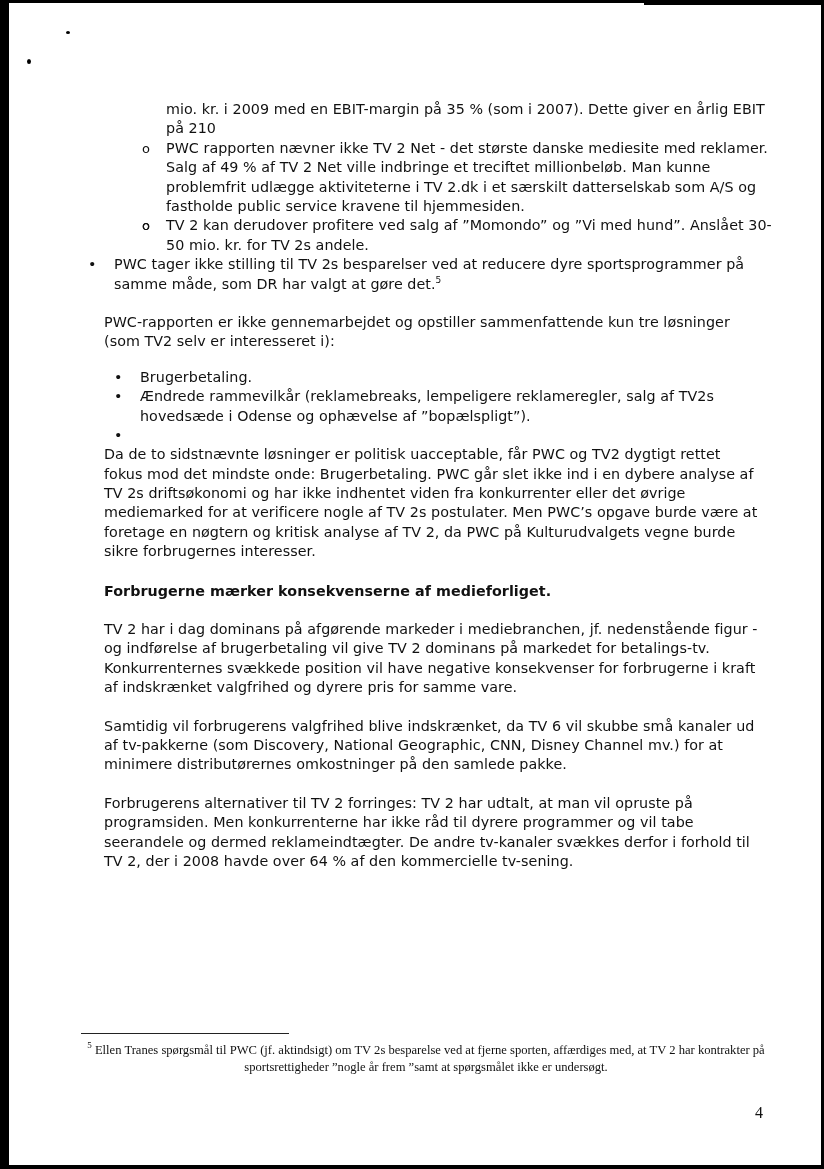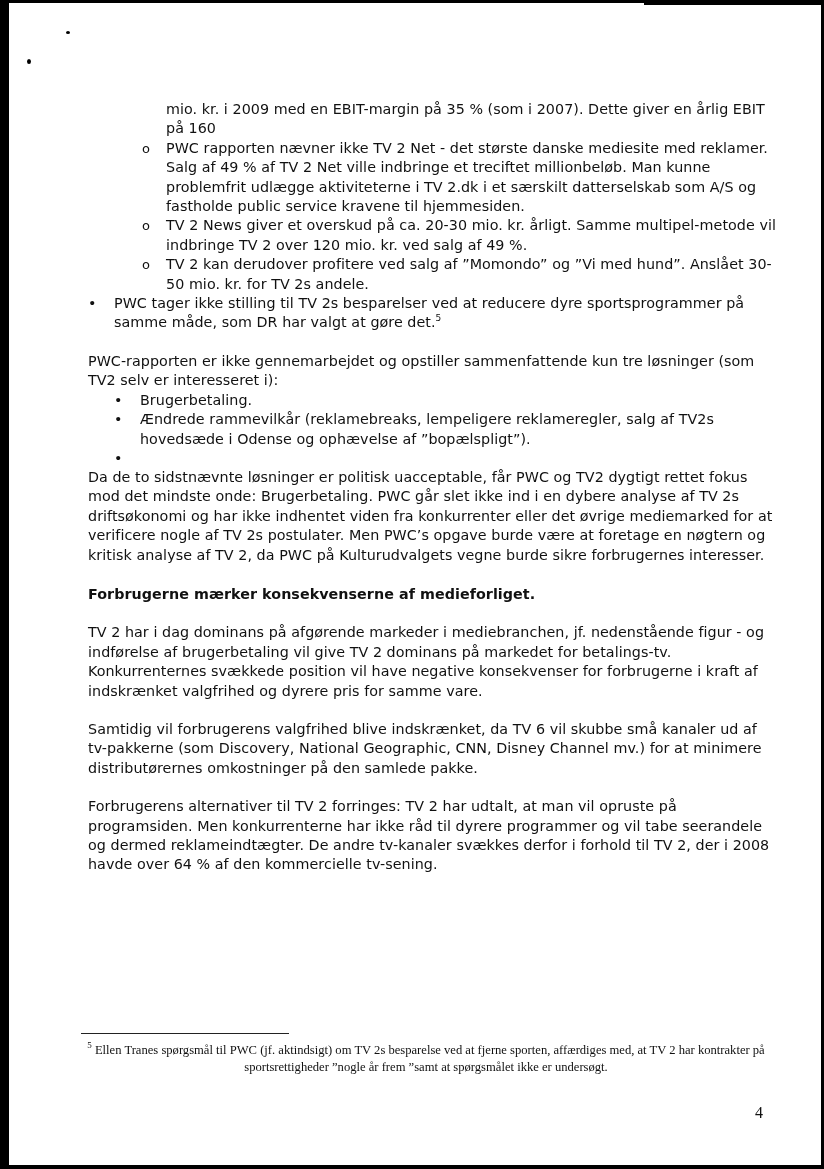--- a/index.html
+++ b/index.html
@@ -57,21 +57,21 @@
       padding-left: 26px;
     }
     .item .marker {
       position: absolute;
       left: 0;
       top: 0;
     }
     .cont {
       padding-left: 78px;
     }
-    p { margin: 0; }
+    p { margin: 16px; }
     .para { margin-top: 19px; }
     .innerlist { margin: 0; }
     .inneritem {
       position: relative;
       padding-left: 52px;
     }
     .inneritem .marker {
       position: absolute;
       left: 26px;
       top: 0;
@@ -114,30 +114,29 @@
 <div class="scan-border-right"></div>
 <div class="scan-border-top"></div>
 <div class="scan-border-top-right"></div>
 <div class="scan-border-bottom"></div>
 <div class="speck" style="left:66px;top:31px;width:4px;height:3px;"></div>
 <div class="speck" style="left:27px;top:59px;width:4px;height:5px;"></div>
 
 <div class="page">
 
   <div class="cont">
-    <div>mio. kr. i 2009 med en EBIT-margin på 35 % (som i 2007). Dette giver en årlig EBIT på 160</div>
+    <div>mio. kr. i 2009 med en EBIT-margin på 35 % (som i 2007). Dette giver en årlig EBIT på 210</div>
   </div>
 
   <div class="subitem">
     <span class="marker">o</span>
     <span>PWC rapporten nævner ikke TV 2 Net - det største danske mediesite med reklamer. Salg af 49 % af TV 2 Net ville indbringe et treciftet millionbeløb. Man kunne problemfrit udlægge aktiviteterne i TV 2.dk i et særskilt datterselskab som A/S og fastholde public service kravene til hjemmesiden.</span>
   </div>
   <div class="subitem">
     <span class="marker">o</span>
-    <span>TV 2 News giver et overskud på ca. 20-30 mio. kr. årligt. Samme multipel-metode vil indbringe TV 2 over 120 mio. kr. ved salg af 49 %.</span>
   </div>
   <div class="subitem">
     <span class="marker">o</span>
     <span>TV 2 kan derudover profitere ved salg af ”Momondo” og ”Vi med hund”. Anslået 30-50 mio. kr. for TV 2s andele.</span>
   </div>
 
   <div class="item">
     <span class="marker">•</span>
     <span>PWC tager ikke stilling til TV 2s besparelser ved at reducere dyre sportsprogrammer på samme måde, som DR har valgt at gøre det.</span><sup>5</sup>
   </div>

